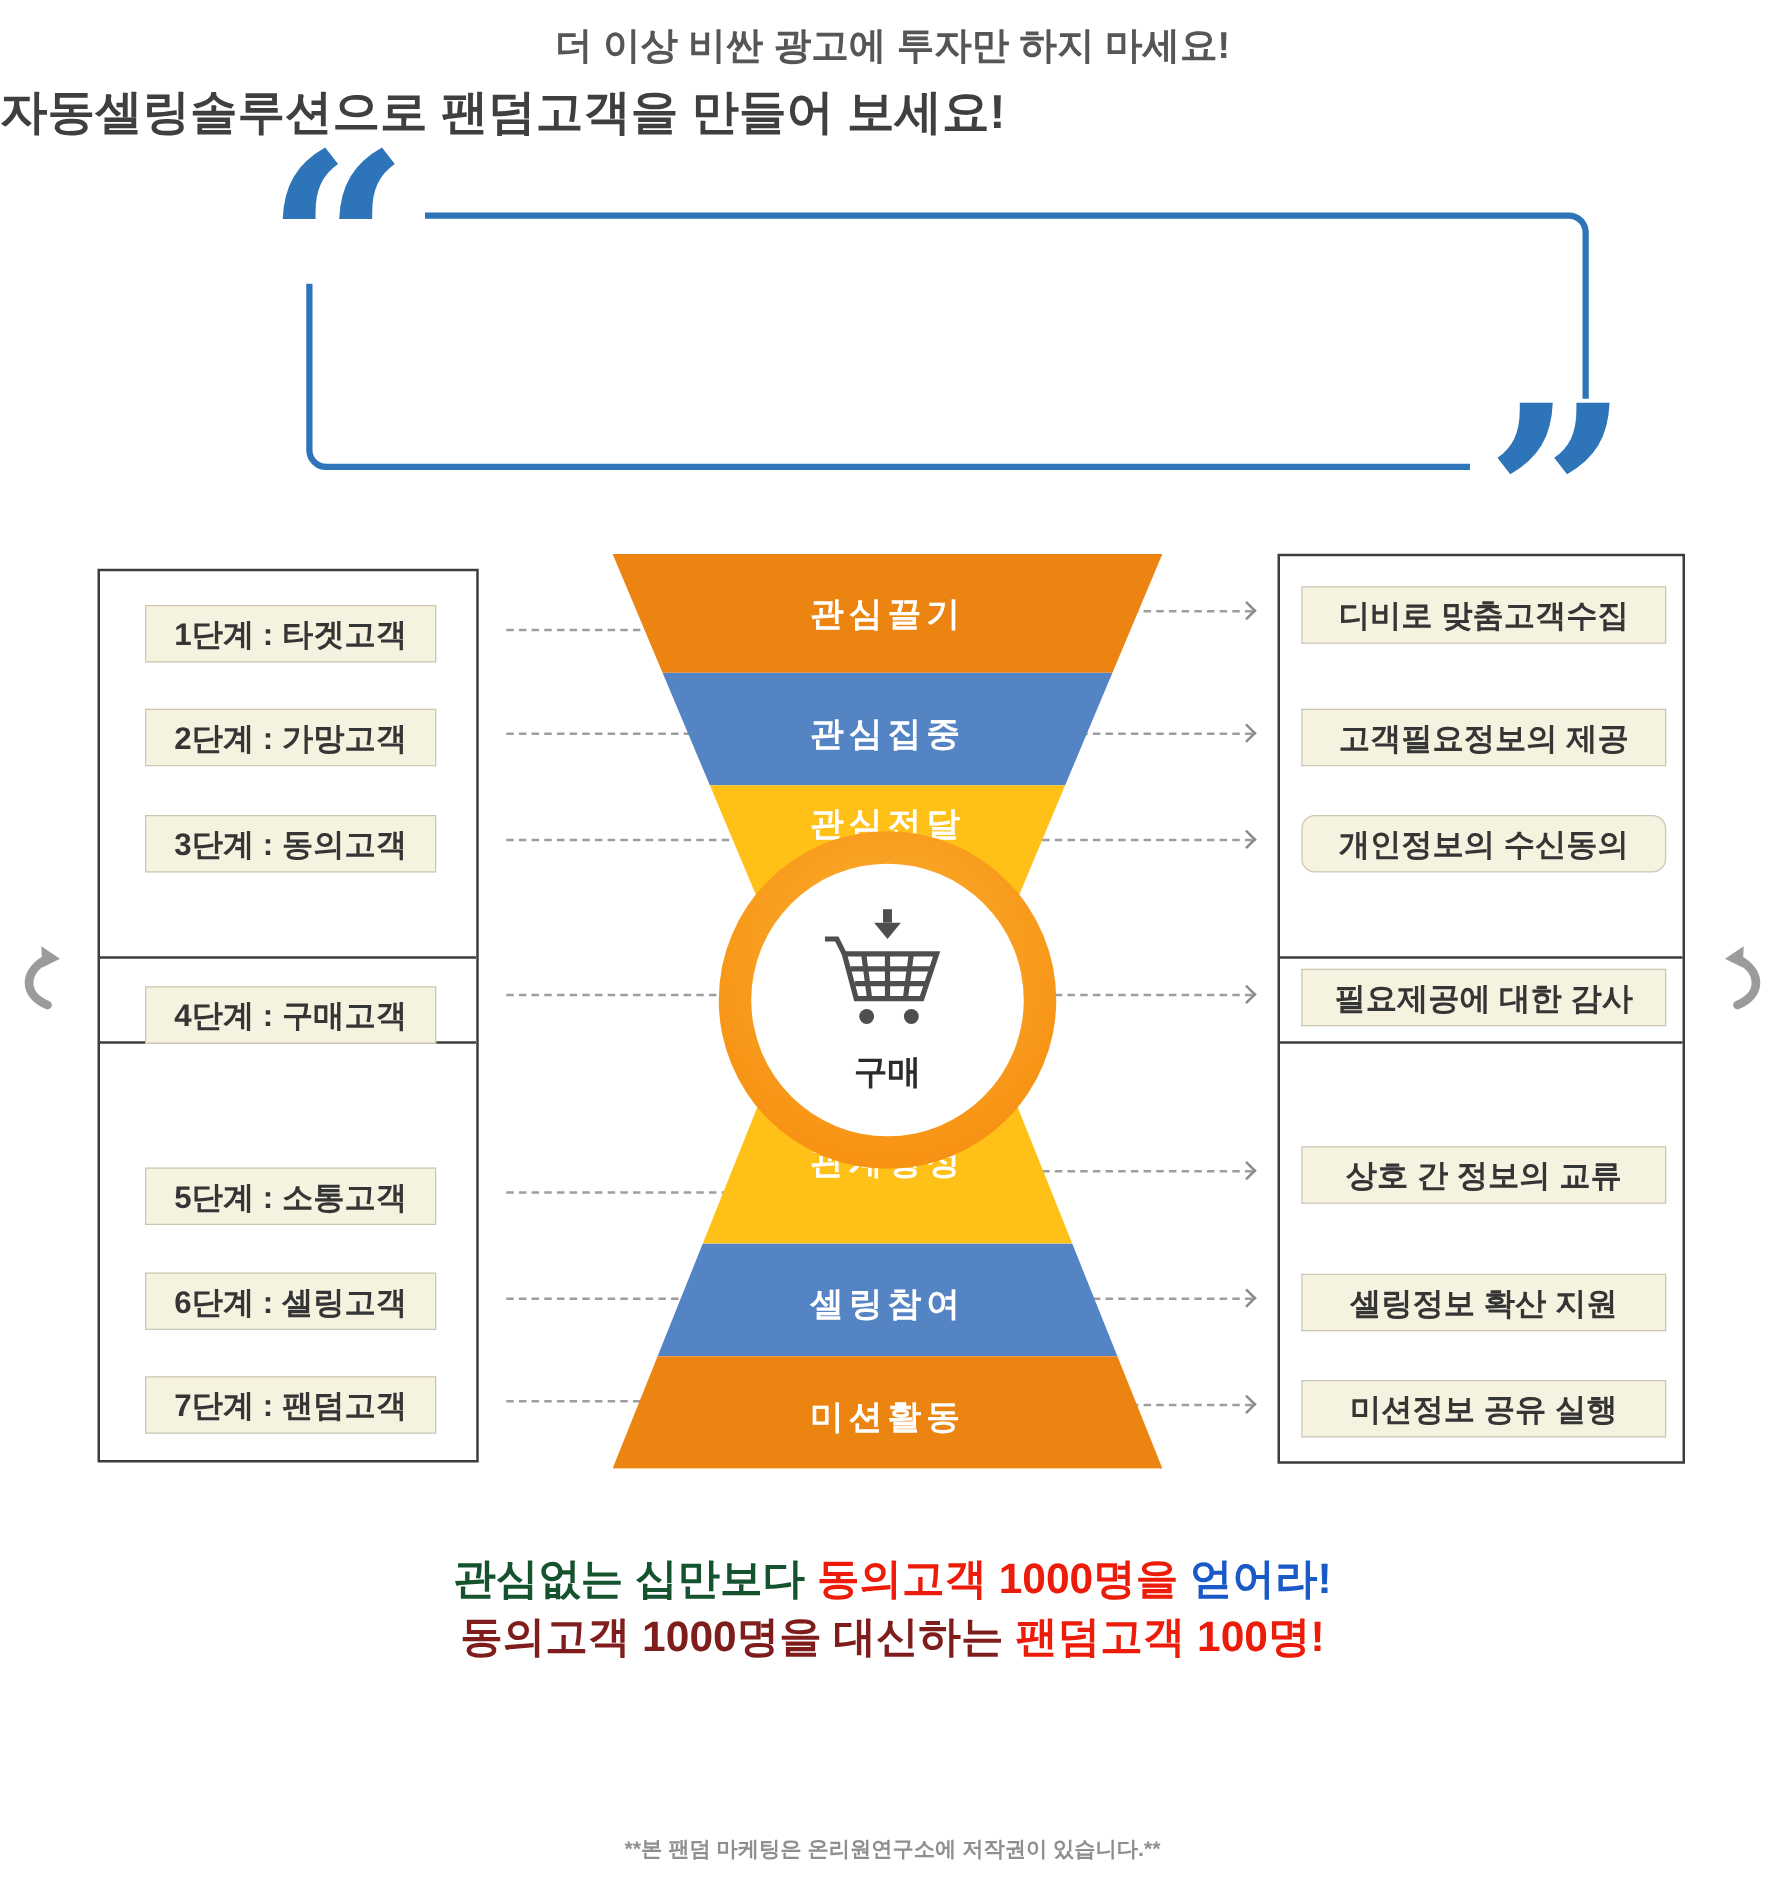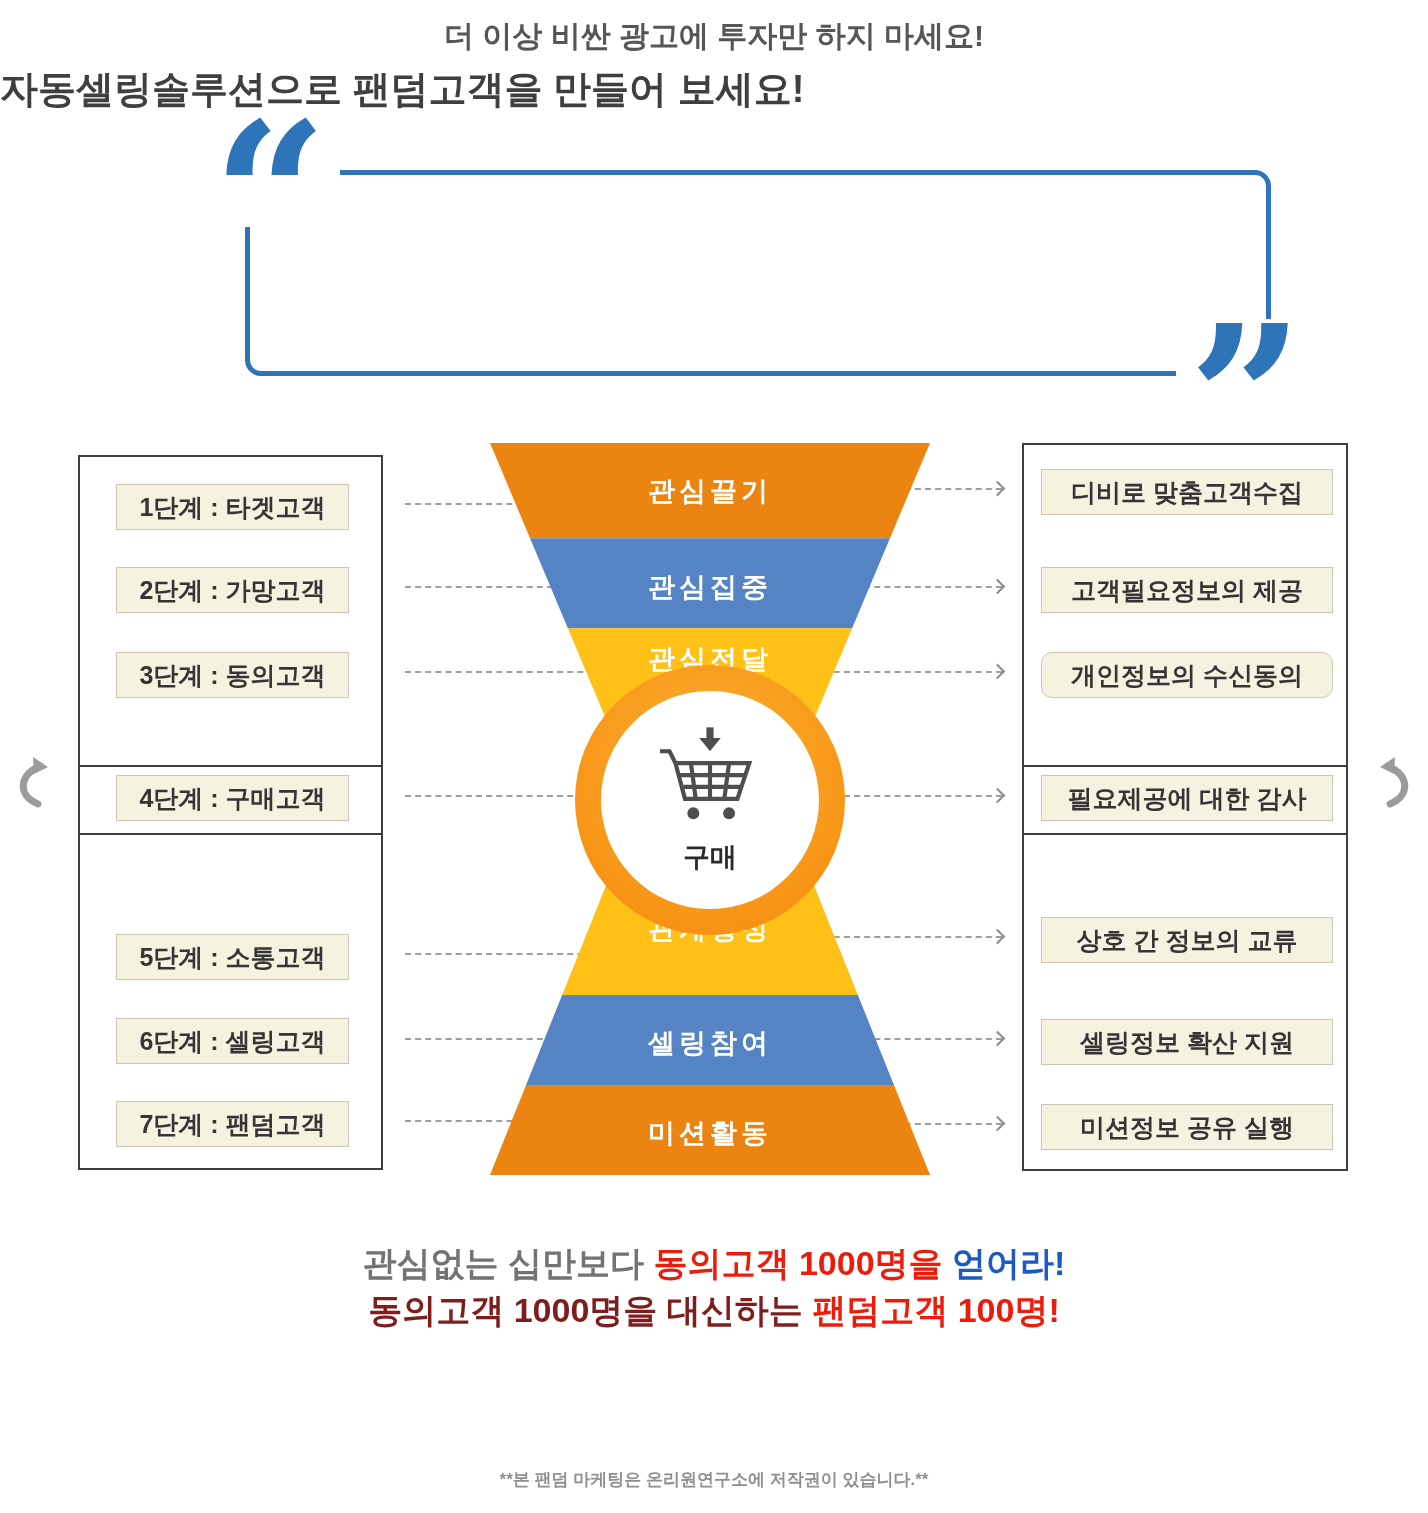--- a/index.html
+++ b/index.html
@@ -70,21 +70,21 @@
     <span class="quote-mark quote-open">“</span>
     <span class="quote-mark quote-close">”</span>
   </div>
 
   <div class="abs panel left-panel">
     <div class="divider" style="top:308px;"></div>
     <div class="divider" style="top:376px;"></div>
     <div class="cell" style="top:27px;">1단계 : 타겟고객</div>
     <div class="cell" style="top:110px;">2단계 : 가망고객</div>
     <div class="cell" style="top:195px;">3단계 : 동의고객</div>
-    <div class="cell" style="top:318px;">4단계 : 구매고객</div>
+    <div class="cell" style="top:332px;">4단계 : 구매고객</div>
     <div class="cell" style="top:477px;">5단계 : 소통고객</div>
     <div class="cell" style="top:561px;">6단계 : 셀링고객</div>
     <div class="cell" style="top:644px;">7단계 : 팬덤고객</div>
   </div>
 
   <div class="abs panel right-panel">
     <div class="divider" style="top:320px;"></div>
     <div class="divider" style="top:388px;"></div>
     <div class="cell" style="top:24px;">디비로 맞춤고객수집</div>
     <div class="cell" style="top:122px;">고객필요정보의 제공</div>
@@ -170,21 +170,21 @@
   </div>
   <div class="abs swoosh swoosh-right">
     <svg width="42" height="58" viewBox="0 0 42 58">
       <path d="M34 12 C12 22 12 42 32 50" fill="none" stroke="#9b9b9b" stroke-width="7" stroke-linecap="round"></path>
       <polygon points="27,3 42,13 28,20" fill="#9b9b9b"></polygon>
     </svg>
   </div>
 
   <div class="abs bottom-msg">
     <p>
-      <span style="color: #737373;">관심없는 십만보다 </span><span style="color: rgb(237, 28, 10);">동의고객 1000명을</span><span style="color: rgb(26, 90, 198);"> 얻어라!</span>
+      <span style="color: #14532d;">관심없는 십만보다 </span><span style="color: rgb(237, 28, 10);">동의고객 1000명을</span><span style="color: rgb(26, 90, 198);"> 얻어라!</span>
     </p>
     <p>
       <span style="color: #7f1d1d;">동의고객 1000명을 대신하는 </span><span style="color: rgb(237, 28, 10);">팬덤고객 100명!</span>
     </p>
   </div>
 
   <div class="abs footer">**본 팬덤 마케팅은 온리원연구소에 저작권이 있습니다.**</div>
 
 </div>
 

